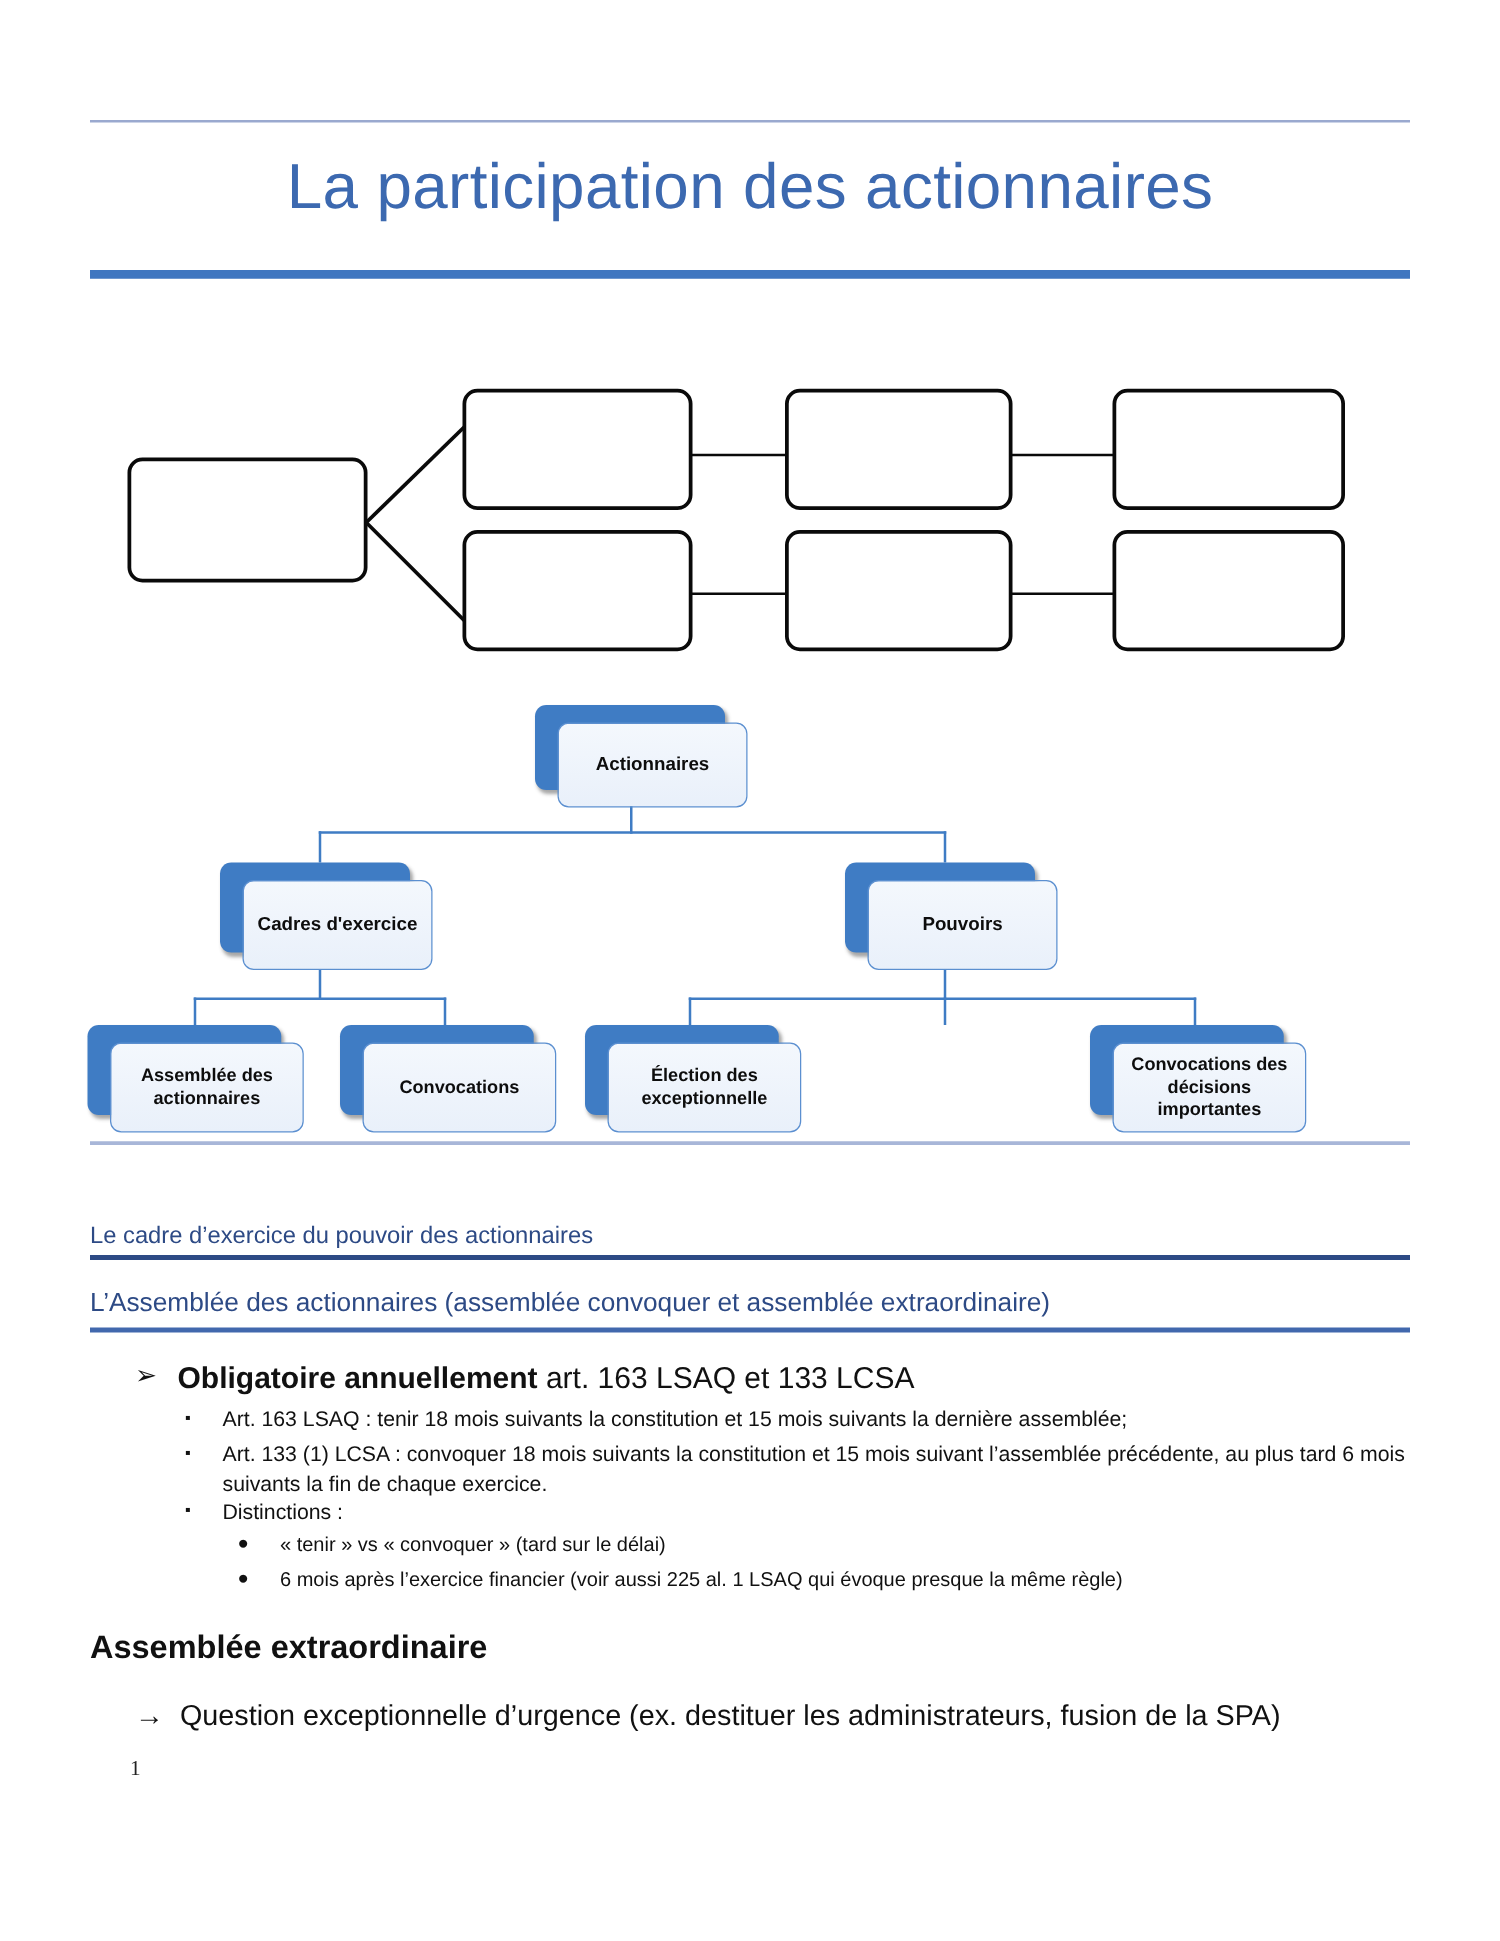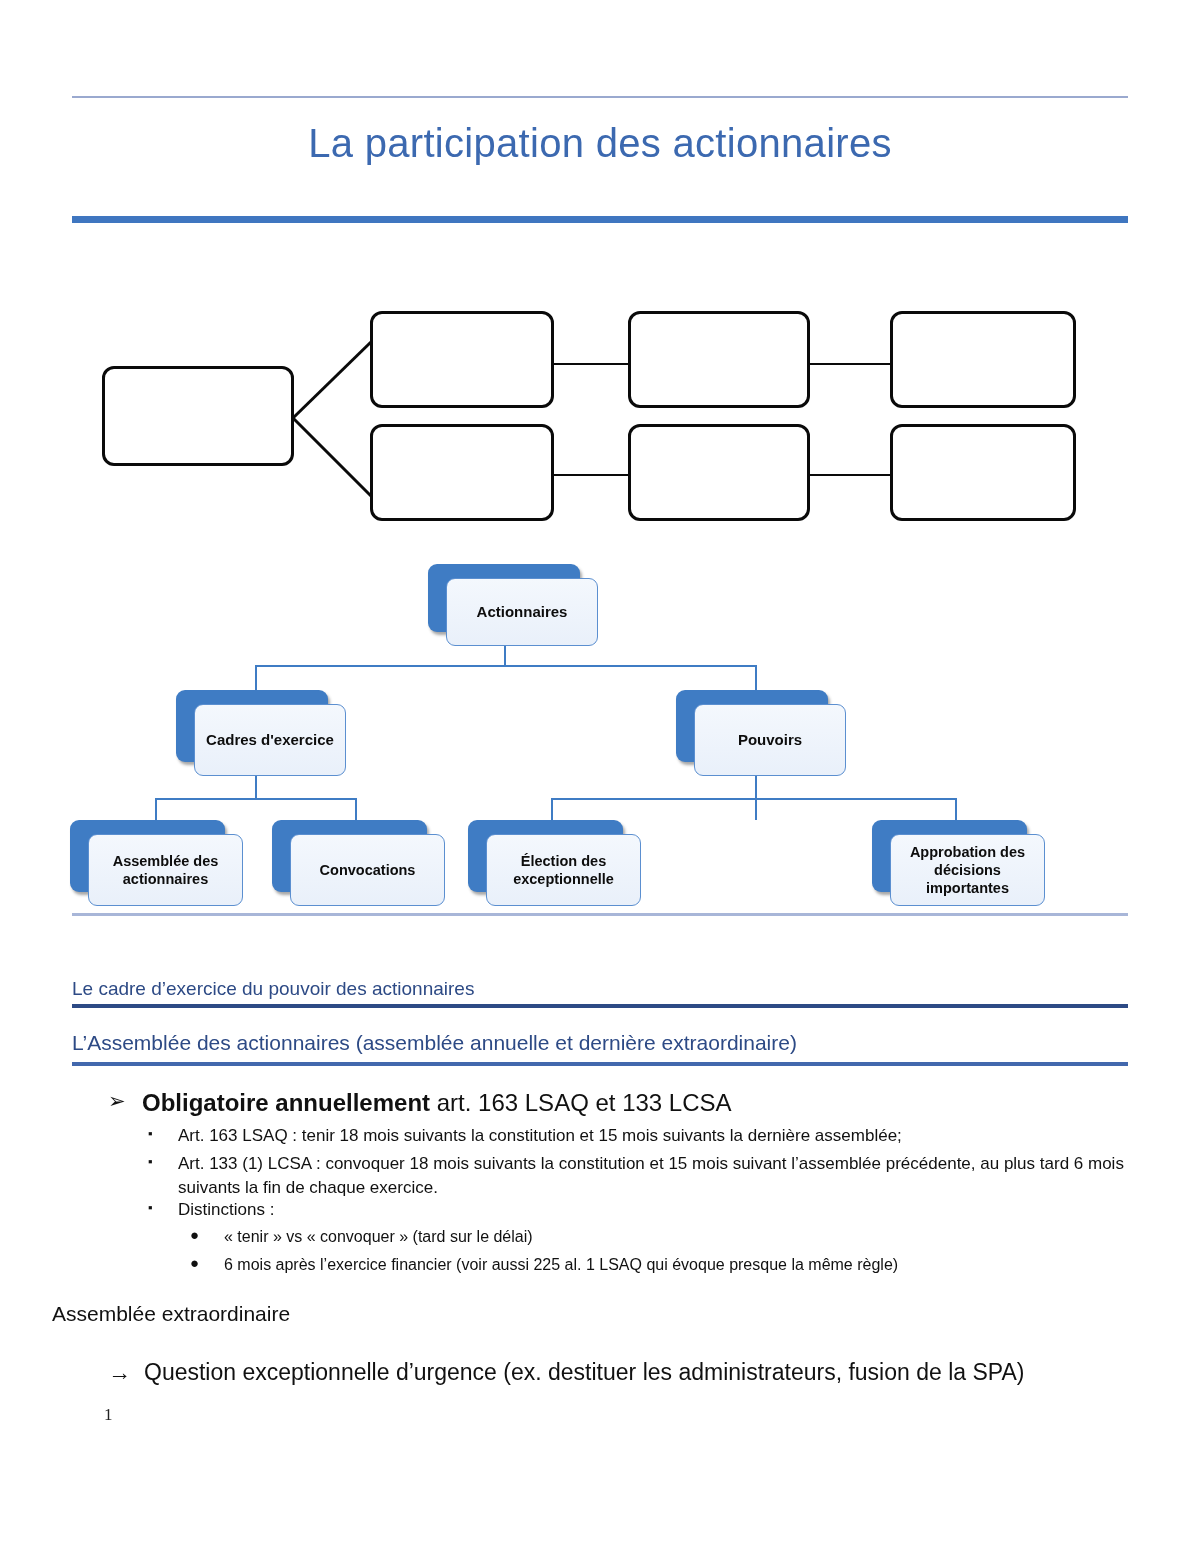--- a/index.html
+++ b/index.html
@@ -27,21 +27,21 @@
     position: absolute;
     left: 72px; top: 96px;
     width: 1056px; height: 2px;
     background: #9aa9cf;
   }
   .doc-title {
     position: absolute;
     left: 72px; top: 120px;
     width: 1056px;
     text-align: center;
-    font-size: 40px;
+    font-size: 51px;
     font-weight: 400;
     color: #3c69b0;
     letter-spacing: 0.3px;
     line-height: 1.15;
   }
   .title-rule-bottom {
     position: absolute;
     left: 72px; top: 216px;
     width: 1056px; height: 7px;
     background: #3f76c0;
@@ -138,23 +138,23 @@
     white-space: nowrap;
   }
   .h3-rule {
     position: absolute;
     left: 72px;
     width: 1056px; height: 4px;
     background: #4268ad;
   }
   .h4 {
     position: absolute;
-    left: 52px;
-    font-size: 21px;
-    font-weight: 400;
+    left: 72px;
+    font-size: 26px;
+    font-weight: 700;
     color: #111111;
     white-space: nowrap;
   }
 
   
   .li {
     position: absolute;
     display: flex;
     align-items: flex-start;
   }
@@ -269,30 +269,30 @@
     </div>
 
     <div class="node small" style="left:468px; top:816px; width:155px; height:72px;">
       <div class="shadow"></div>
       <div class="front">Élection des exceptionnelle</div>
     </div>
 
 
     <div class="node small" style="left:872px; top:816px; width:155px; height:72px;">
       <div class="shadow"></div>
-      <div class="front">Approbation des décisions importantes</div>
+      <div class="front">Convocations des décisions importantes</div>
     </div>
   </div>
 
   <div class="sec-rule-thin" style="top:913px;"></div>
 
   <div class="h2" style="top:978px;">Le cadre d’exercice du pouvoir des actionnaires</div>
   <div class="h2-rule" style="top:1004px;"></div>
 
-  <div class="h3" style="top:1031px;">L’Assemblée des actionnaires (assemblée annuelle et dernière extraordinaire)</div>
+  <div class="h3" style="top:1031px;">L’Assemblée des actionnaires (assemblée convoquer et assemblée extraordinaire)</div>
   <div class="h3-rule" style="top:1062px;"></div>
 
   <div class="li lvl1" style="top:1088px;">
     <span class="mk">➢</span>
     <span class="tx"><b>Obligatoire annuellement</b><span> art. 163 LSAQ et 133 LCSA</span></span>
   </div>
 
   <div class="li lvl2" style="top:1124px;">
     <span class="mk">▪</span>
     <span class="tx">Art. 163 LSAQ : tenir 18 mois suivants la constitution et 15 mois suivants la dernière assemblée;</span>

